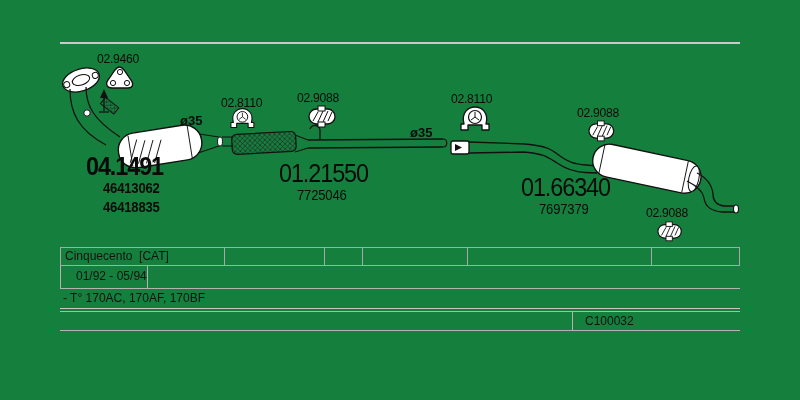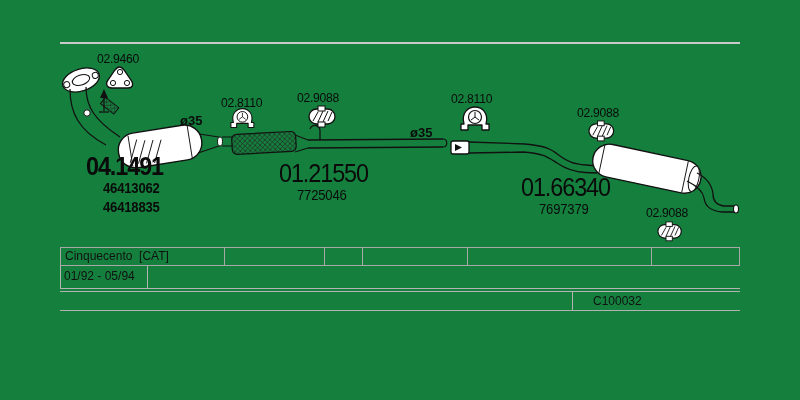--- a/index.html
+++ b/index.html
@@ -16,28 +16,28 @@
   
   .tbl{position:absolute;left:60px;top:247px;width:680px;font-size:12px;color:#111;}
   .tr{display:flex;box-sizing:border-box;}
   .tr>div{box-sizing:border-box;}
   .hdr{height:19px;}
   .hdr>div{border:1px solid #a8a8a8;border-left:none;line-height:17px;}
   .hdr>div:first-child{border-left:1px solid #a8a8a8;padding-left:4px;white-space:pre;}
   .r2{height:23px;border-bottom:1px solid #b3b3b3;}
   .r2>div{line-height:20px;}
   .r2 .c1{width:512px;padding-left:3px;}
-  .r2 .c2{width:88px;border-left:1px solid #b3b3b3;border-right:1px solid #b3b3b3;padding-left:3px;}
+  .r2 .c2{width:88px;border-left:1px solid #b3b3b3;border-right:1px solid #b3b3b3;padding-left:15px;}
   .r2 .c3{width:80px;}
   .tline{height:19px;line-height:18px;padding-left:3px;border-bottom:1px solid #c6c6c6;}
   .tline:first-of-type{border-top:1px solid #c6c6c6;}
   .r6{height:20px;margin-top:2px;border-top:1px solid #b3b3b3;border-bottom:1px solid #b3b3b3;}
   .r6>div{line-height:18px;}
   .r6 .c1{width:512px;}
-  .r6 .c2{width:168px;border-left:1px solid #b3b3b3;padding-left:20px;}
+  .r6 .c2{width:168px;border-left:1px solid #b3b3b3;padding-left:12px;}
 </style>
 </head>
 <body>
 
 <div class="screen">
 
   <div class="top-rule"></div>
 
   <svg width="800" height="250" viewBox="0 0 800 250">
     <defs>
@@ -156,19 +156,20 @@
       <div style="width:100px"></div>
       <div style="width:38px"></div>
       <div style="width:105px"></div>
       <div style="width:184px"></div>
       <div style="width:88px"></div>
     </div>
     <div class="tr r2">
       <div class="c2">01/92 - 05/94</div>
       <div class="c3"></div>
     </div>
+    <div class="tline">- T° 170AC, 170AF, 170BF</div>
     <div class="tr r6">
       <div class="c1"></div>
       <div class="c2">C100032</div>
     </div>
   </div>
 
 </div>
 
 </body></html>

